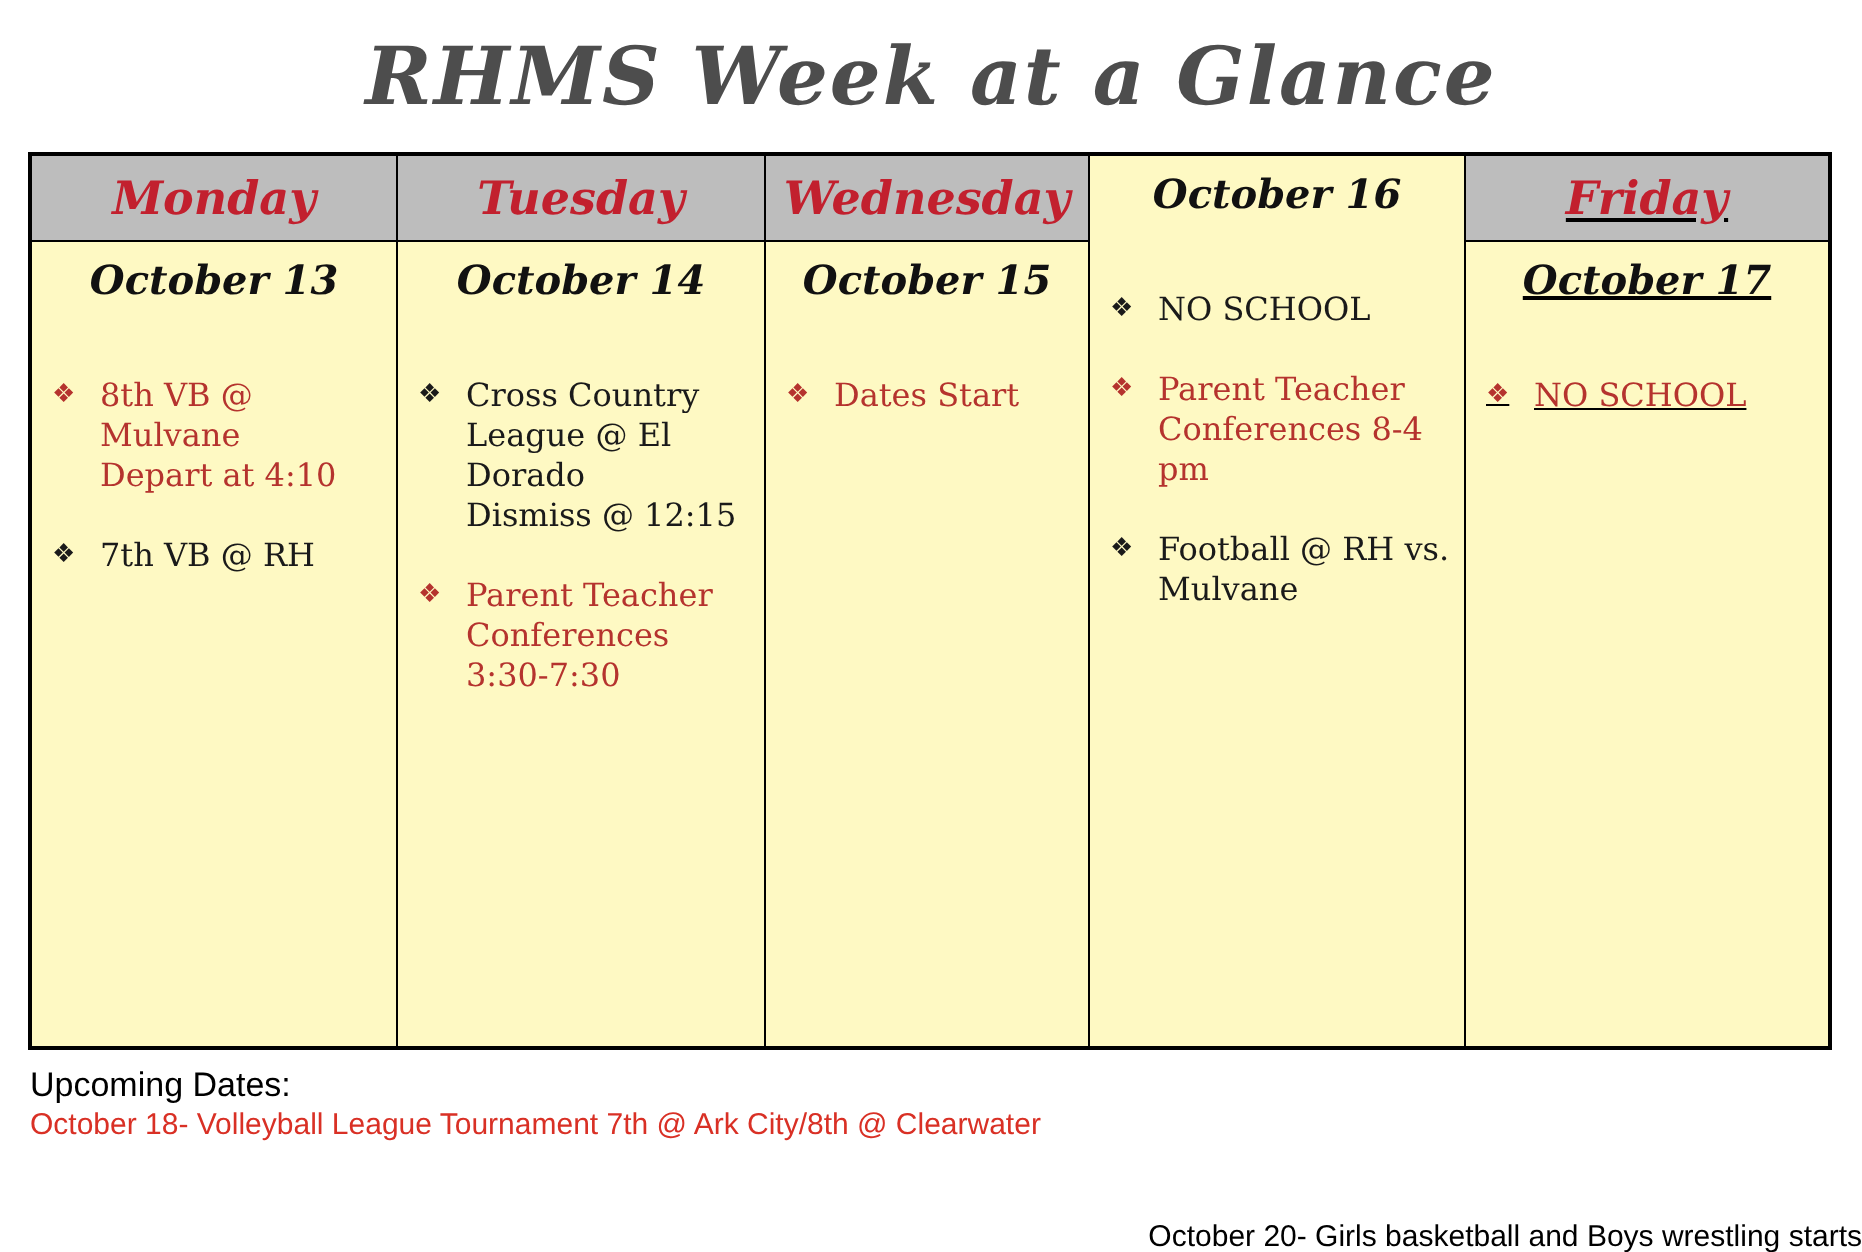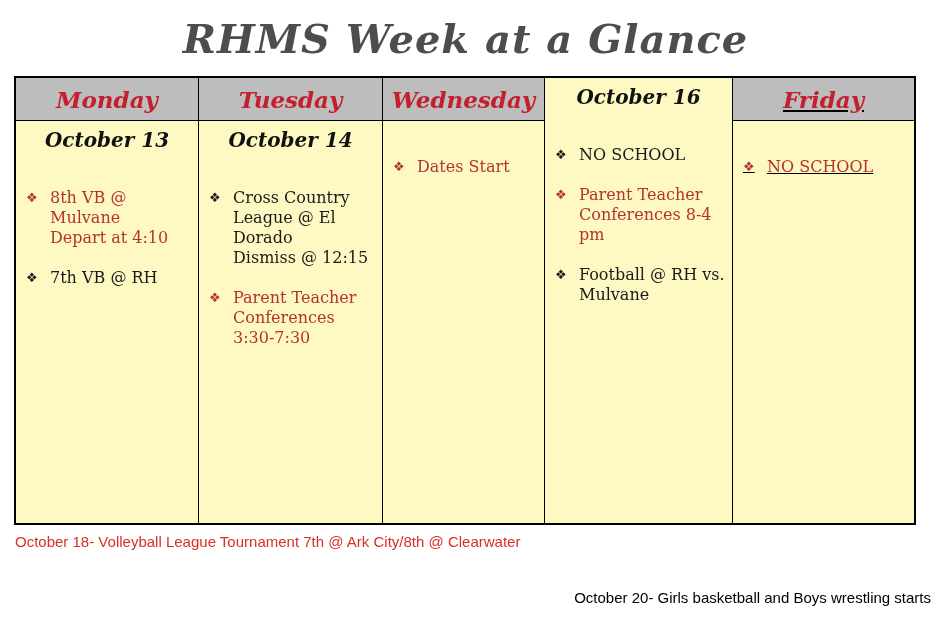--- a/index.html
+++ b/index.html
@@ -122,20 +122,21 @@
 Conferences
 3:30-7:30</span>
         </li>
       </ul>
     </div>
   </div>
 
   <div class="col col-2">
     <div class="day-header">Wednesday</div>
     <div class="day-body">
+      <div class="day-date">October 15</div>
       <ul class="events">
         <li class="event" data-color="red">
           <span class="bullet">❖</span>
           <span class="event-text">Dates Start</span>
         </li>
       </ul>
     </div>
   </div>
 
   <div class="col col-3">
@@ -156,27 +157,29 @@
           <span class="event-text">Football @ RH vs.
 Mulvane</span>
         </li>
       </ul>
     </div>
   </div>
 
   <div class="col col-4">
     <div class="day-header">Friday</div>
     <div class="day-body">
+      <div class="day-date">October 17</div>
       <ul class="events">
         <li class="event" data-color="red">
           <span class="bullet">❖</span>
           <span class="event-text">NO SCHOOL</span>
         </li>
       </ul>
     </div>
   </div>
 
 </div>
 
 <div class="upcoming">
+  <div class="upcoming-heading">Upcoming Dates:</div>
   <div class="upcoming-line" data-color="red">October 18- Volleyball League Tournament 7th @ Ark City/8th @ Clearwater</div>
   <div class="upcoming-line" data-color="black">October 20- Girls basketball and Boys wrestling starts</div>
 </div>
 
 </body></html>

